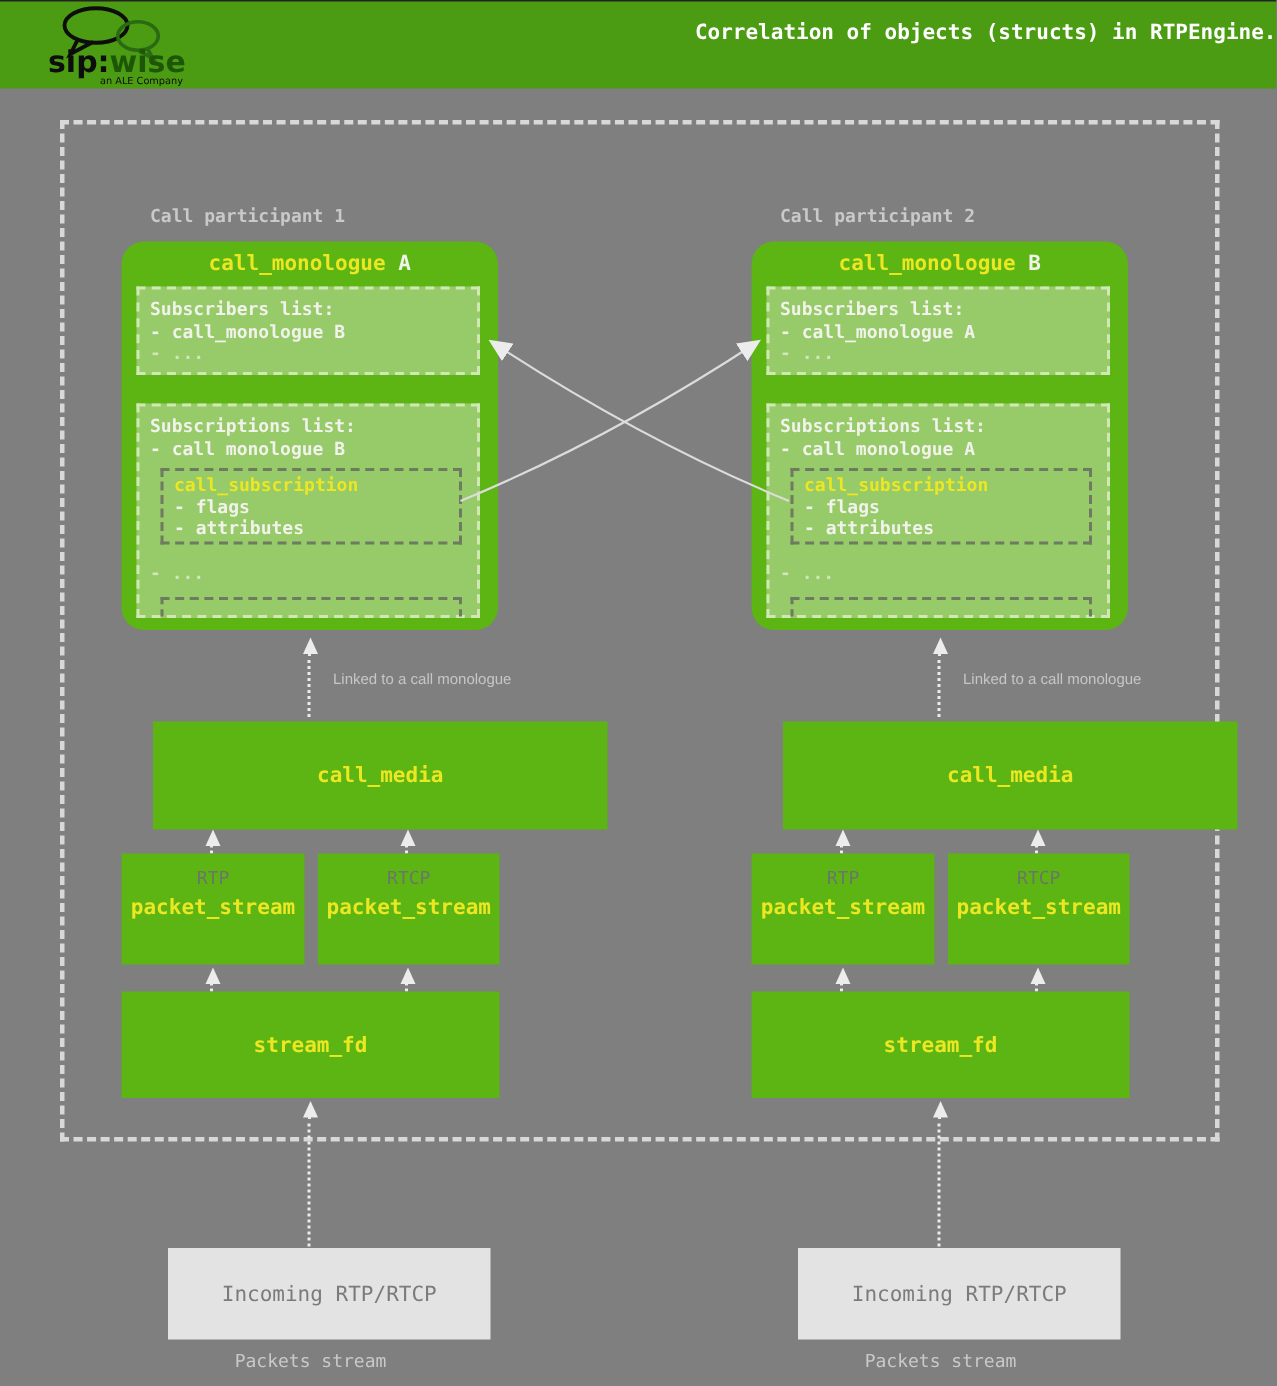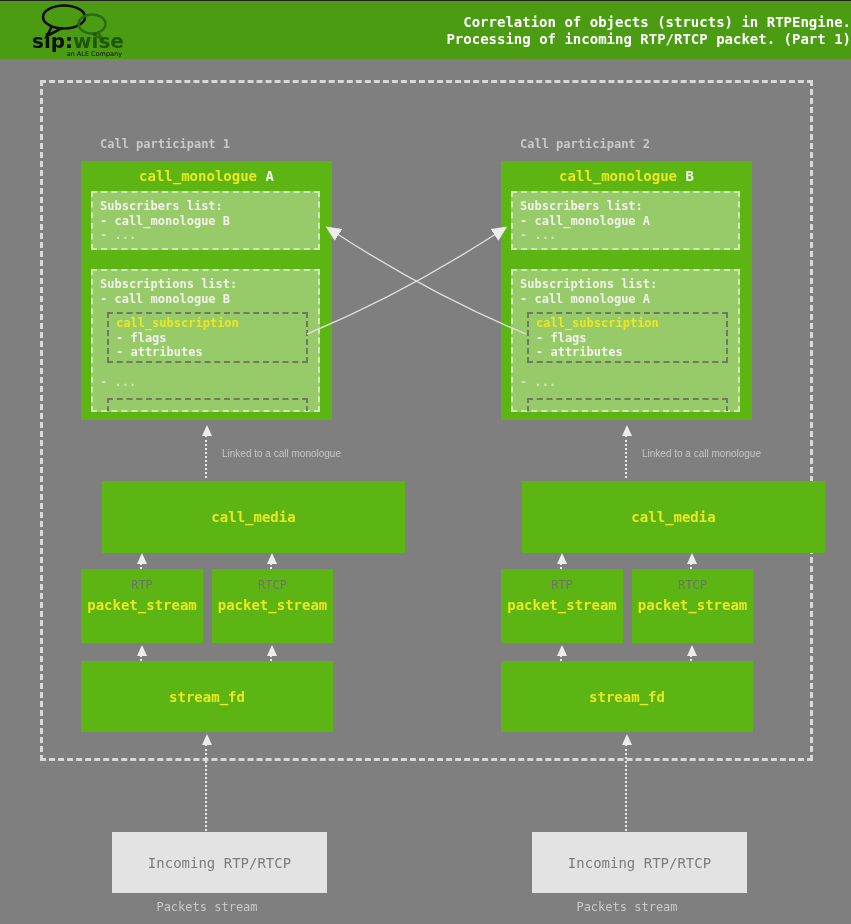--- a/index.html
+++ b/index.html
@@ -30,21 +30,21 @@
   
   .container{position:absolute;left:40px;top:80px;width:767px;height:675px;border:3px dashed #d8d8d8;}
 
   
   .col{position:absolute;top:0;width:252px;height:100%;}
   .col1{left:81px;}
   .col2{left:501px;}
 
   .participant{position:absolute;left:19px;top:137px;font-size:12px;color:var(--lightlabel);white-space:nowrap;font-weight:bold;}
 
-  .monologue{position:absolute;left:0;top:161px;width:251px;height:259px;background:var(--box-green);}
+  .monologue{position:absolute;left:0;top:161px;width:251px;height:259px;background:var(--box-green);border-radius:15px;}
   .mono-title{position:absolute;left:0;top:7px;width:100%;text-align:center;font-size:14px;font-weight:bold;white-space:nowrap;}
   .mono-title .yname{color:var(--yellow);}
   .mono-title .wsuffix{color:var(--white);}
 
   .innerbox{position:absolute;left:10px;width:229px;background:var(--inner-green);border:2px dashed var(--inner-dash);box-sizing:border-box;font-size:12px;font-weight:bold;color:var(--white);line-height:14.5px;}
   .subscribers{top:30px;height:59px;padding:6px 7px;}
   .subscriptions{top:108px;height:143px;padding:6px 7px;}
 
   .subscription{position:absolute;left:14px;top:41px;width:201px;height:51px;border:2px dashed var(--sub-dash);box-sizing:border-box;padding:2px 7px;}
   .subscription .sname{color:var(--yellow);}
@@ -92,21 +92,20 @@
     <svg class="logo" width="94" height="56" viewBox="0 0 94 56">
       <ellipse cx="34" cy="14" rx="21" ry="11.5" fill="none" stroke="#0d0d0d" stroke-width="2.6"></ellipse>
       <path d="M22,23 L17,33 L32,25" fill="none" stroke="#0d0d0d" stroke-width="2.6"></path>
       <ellipse cx="62" cy="21" rx="13.5" ry="9.5" fill="none" stroke="#2a6b12" stroke-width="2.4"></ellipse>
       <path d="M68,29 L72,36 L62,30.5" fill="none" stroke="#2a6b12" stroke-width="2.4"></path>
       <text x="2" y="45" font-family="DejaVu Sans, sans-serif" font-weight="bold" font-size="20"><tspan fill="#0d0d0d">sip:</tspan><tspan fill="#1d5607">wise</tspan></text>
       <text x="92" y="53" text-anchor="end" font-family="DejaVu Sans, sans-serif" font-size="6.5" fill="#0d0d0d">an ALE Company</text>
     </svg>
     <div class="titles">
       <div>Correlation of objects (structs) in RTPEngine.</div>
-      <div>Processing of incoming RTP/RTCP packet. (Part 1)</div>
     </div>
   </div>
 
   <div class="container"></div>
 
   <div class="col col1">
     <div class="participant">Call participant 1</div>
 
     <div class="monologue">
       <div class="mono-title">

